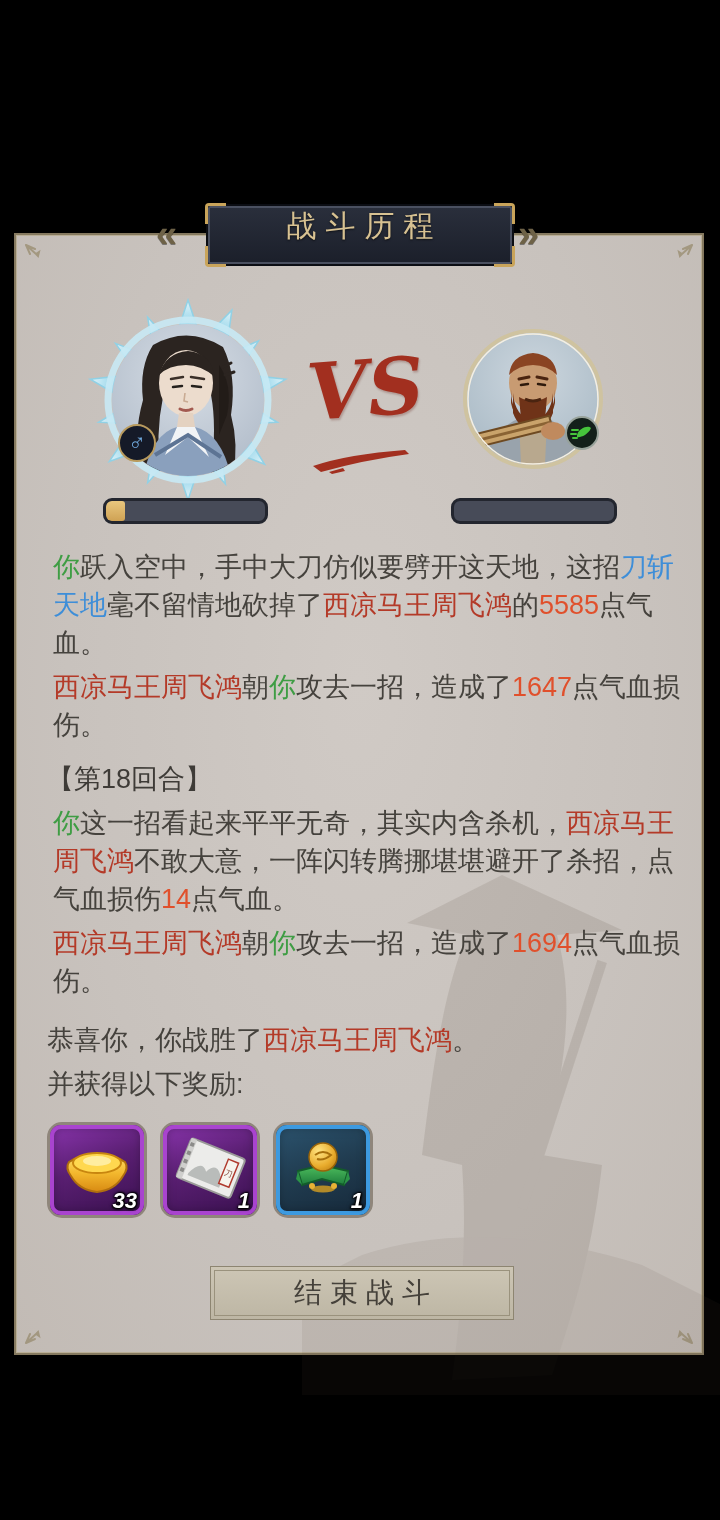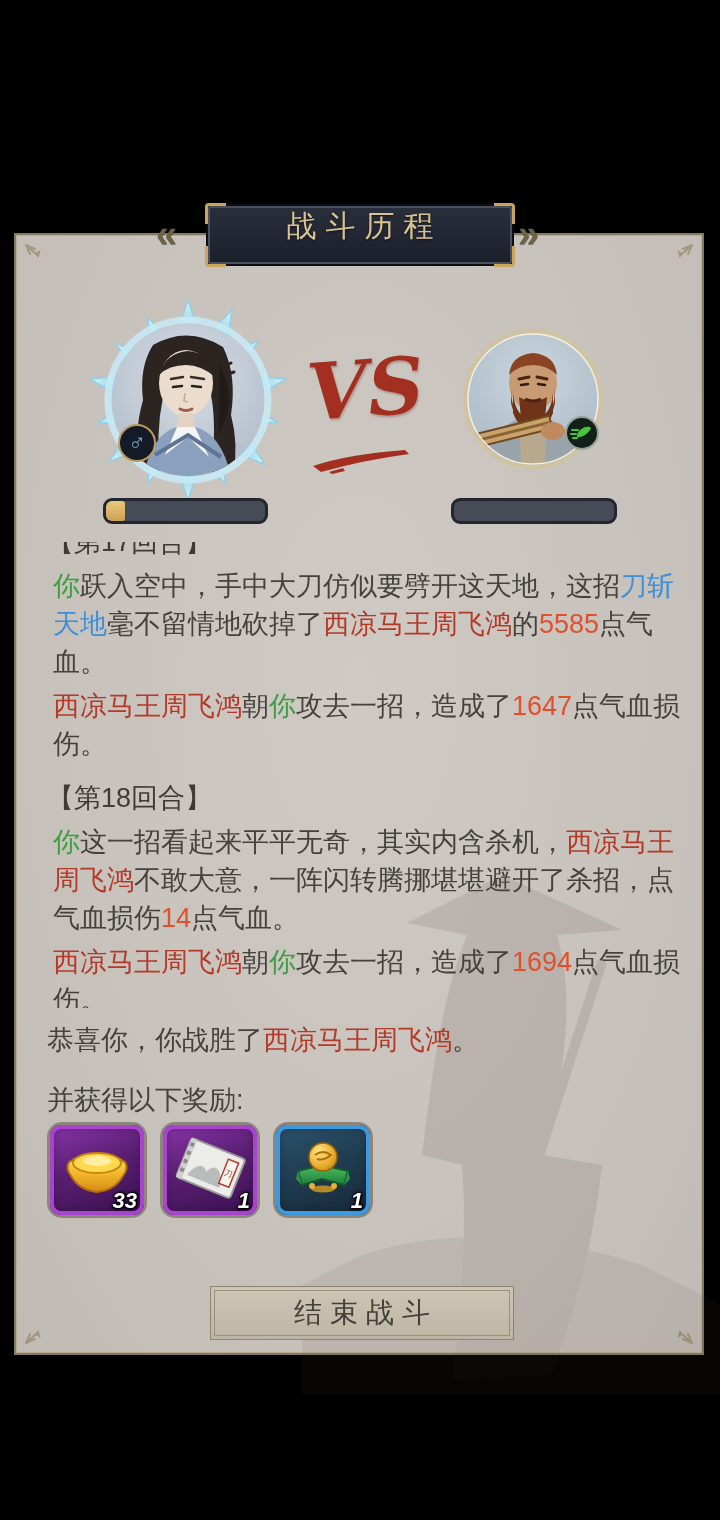--- a/index.html
+++ b/index.html
@@ -105,21 +105,21 @@
   .g{color:#3f9d44;}
   .r{color:#b43a28;}
   .n{color:#e0502c;}
   .b{color:#3e8ed8;}
   .w{color:#fffdf4;text-shadow:0 1px 2px rgba(90,80,60,.4);}
 
   .result-block{
     position:absolute;left:31px;top:786px;width:644px;
     font-size:27px;line-height:38px;color:#45423d;
   }
-  .result-victory{margin-bottom:24px;}
+  .result-victory{margin-bottom:8px;}
   .result-rep{line-height:36px;}
   .result-label{line-height:34px;}
 
   
   .rewards-row{position:absolute;left:31px;top:887px;display:flex;gap:13px;}
   .reward-card{
     position:relative;width:100px;height:96px;border-radius:15px;
     border:3px solid #8f867b;box-sizing:border-box;
   }
   .reward-card .inner{
@@ -139,21 +139,21 @@
     color:#fff;font-size:22px;font-weight:bold;
     text-shadow:1px 1px 2px #000,-1px 1px 2px #000,1px -1px 2px #000,0 0 4px #000;
     font-style:italic;
   }
 
   
   .end-btn{
     position:absolute;left:194px;top:1031px;width:304px;height:54px;
     background:linear-gradient(#cdc6b5,#bdb6a4);
     border:1px solid #8d8571;box-sizing:border-box;
-    display:flex;align-items:center;justify-content:center;cursor:pointer;margin-top:20px;
+    display:flex;align-items:center;justify-content:center;cursor:pointer;
   }
   .end-btn .inner-line{
     position:absolute;inset:3px;border:1px solid #9a927d;pointer-events:none;
   }
   .end-btn .label{
     color:#45413a;font-size:28px;letter-spacing:8px;text-indent:8px;
   }
 </style>
 </head>
 <body>
@@ -196,21 +196,20 @@
         <path d="M200 40 L320 95 L255 100 C275 170 260 250 240 320 L300 330 C290 420 270 480 250 540 L150 545 C160 470 165 400 160 330 L120 320 C130 240 140 160 165 100 L105 88 Z"></path>
         <path d="M60 420 Q180 380 340 430 L420 470 L420 560 L0 560 L0 450 Z" opacity=".7"></path>
         <rect x="255" y="120" width="10" height="260" transform="rotate(18 260 250)"></rect>
       </g>
     </svg>
   </div>
 
   <div class="log">
     <div>
         <div class="round first">
-          <div class="round-header">【第17回合】</div>
           <div class="para"><span class="g">你</span><span>跃入空中，手中大刀仿似要劈开这天地，这招</span><span class="b">刀斩天地</span><span>毫不留情地砍掉了</span><span class="r">西凉马王周飞鸿</span><span>的</span><span class="n">5585</span><span>点气血。</span></div>
           <div class="para"><span class="r">西凉马王周飞鸿</span><span>朝</span><span class="g">你</span><span>攻去一招，造成了</span><span class="n">1647</span><span>点气血损伤。</span></div>
         </div>
         <div class="round">
           <div class="round-header">【第18回合】</div>
           <div class="para"><span class="g">你</span><span>这一招看起来平平无奇，其实内含杀机，</span><span class="r">西凉马王周飞鸿</span><span>不敢大意，一阵闪转腾挪堪堪避开了杀招，点气血损伤</span><span class="n">14</span><span>点气血。</span></div>
           <div class="para"><span class="r">西凉马王周飞鸿</span><span>朝</span><span class="g">你</span><span>攻去一招，造成了</span><span class="n">1694</span><span>点气血损伤。</span></div>
         </div>
       </div>
   </div>

